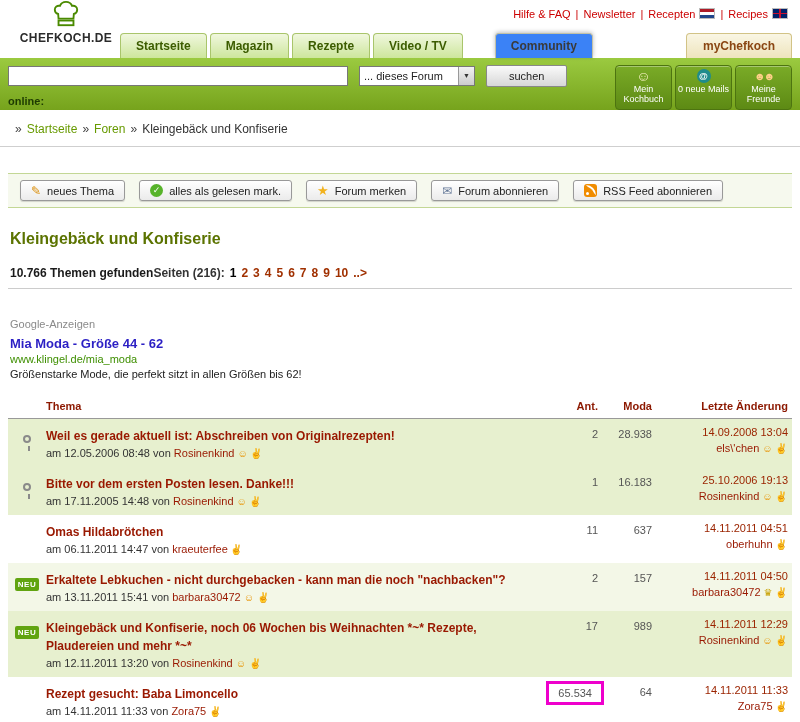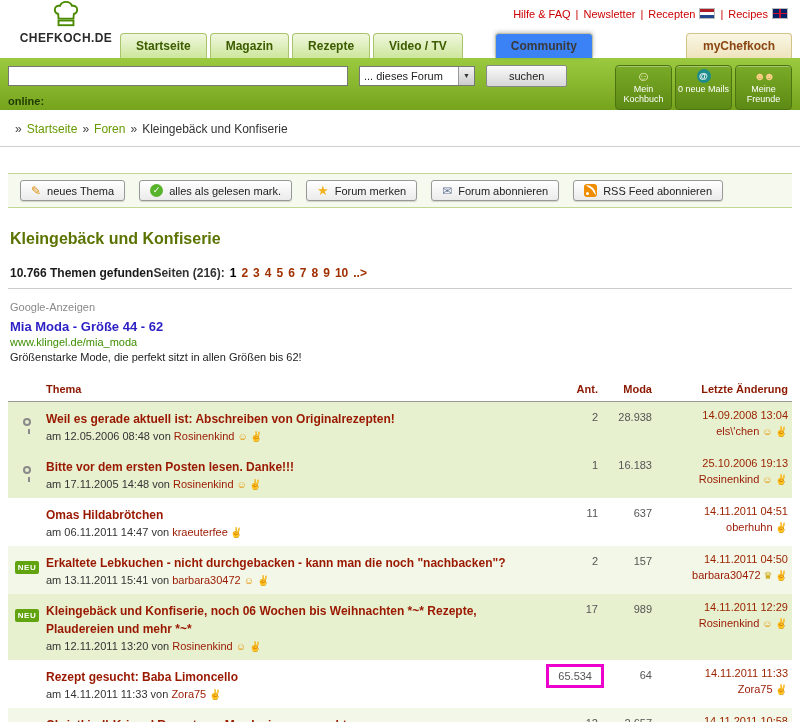--- a/index.html
+++ b/index.html
@@ -92,21 +92,21 @@
 
   .page-title { margin: 22px 0 0 2px; font-size: 16px; font-weight: bold; color: #5b7300; }
 
   .statsrow { margin-top: 18px; display: flex; 
     align-items: baseline; padding: 0 2px 8px 2px; border-bottom: 1px solid #ccc; font-size: 12px; }
   .themes-found { font-weight: bold; color: #1a1a1a; }
   .pages-label { color: #333; font-weight: bold; }
   .page-num { margin-left: 5px; color: #a03000; text-decoration: none; cursor: pointer; font-weight: bold; }
   .page-num.current { color: #000; cursor: default; }
 
-  .ad { margin-top: 12px; padding-left: 2px; }
+  .ad { margin-top: 29px; padding-left: 2px; }
   .ad-label { font-size: 11px; color: #8a8a8a; }
   .ad-title { margin-top: 6px; font-size: 13px; font-weight: bold; color: #2b1fc4; cursor: pointer; }
   .ad-url { margin-top: 2px; font-size: 11px; color: #3e8f00; cursor: pointer; }
   .ad-text { margin-top: 3px; font-size: 11px; color: #222; }
 
   
   .forumtable { margin-top: 16px; }
   .thead, .row { display: grid; grid-template-columns: 38px 1fr 58px 54px 140px; }
   .thead { padding: 4px 0 6px 0; border-bottom: 1px solid #999; }
   .th { font-size: 11px; font-weight: bold; color: #8c1800; }

